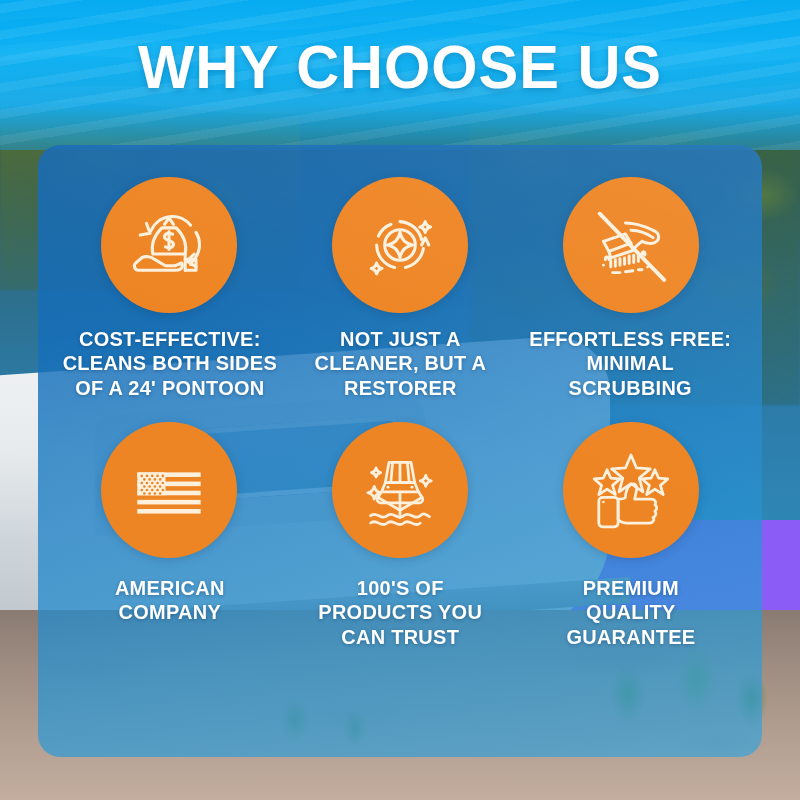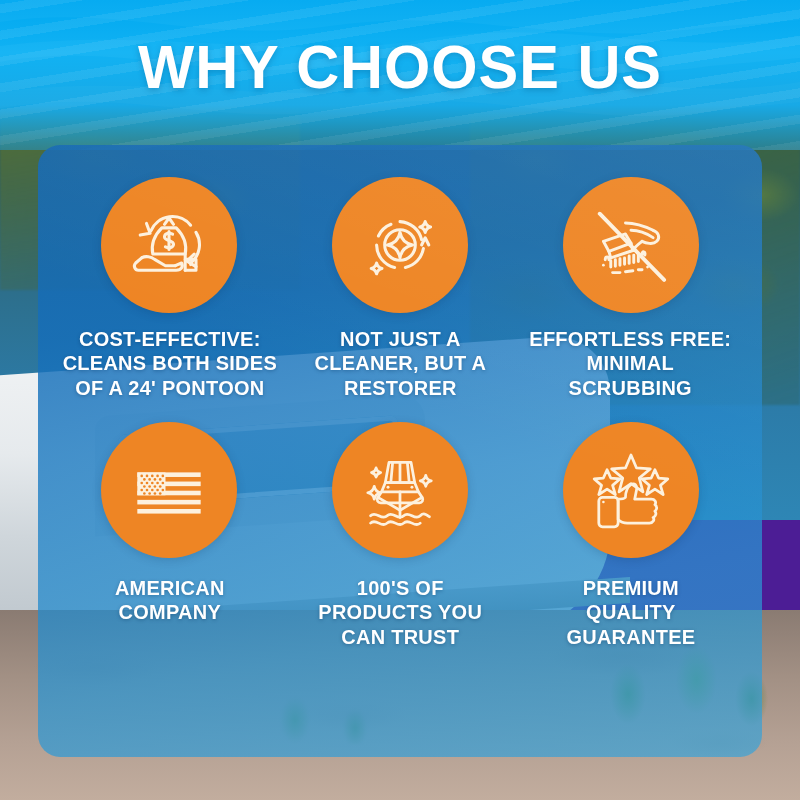--- a/index.html
+++ b/index.html
@@ -3,21 +3,21 @@
 <meta charset="utf-8">
 <style>
   * { margin:0; padding:0; box-sizing:border-box; }
   html, body {
     width:800px; height:800px;
     font-family:"Liberation Sans", sans-serif;
     overflow:hidden;
   }
 
   
-  #stage { position:relative; width:800px; height:800px; overflow:hidden; background:#4c1d95; }
+  #stage { position:relative; width:800px; height:800px; overflow:hidden; background:#8b5cf6; }
 
   .bg-photo { position:absolute; inset:0; }
 
   
   .bg-water {
     position:absolute; left:0; right:0; top:100px; height:420px;
     background:
       linear-gradient(180deg,#2d6e53 0%,#315f4e 8%,#2b5f64 20%,#2d6f8c 46%,#2c7ba8 72%,#2e86b5 100%);
   }
   .bg-foliage {

